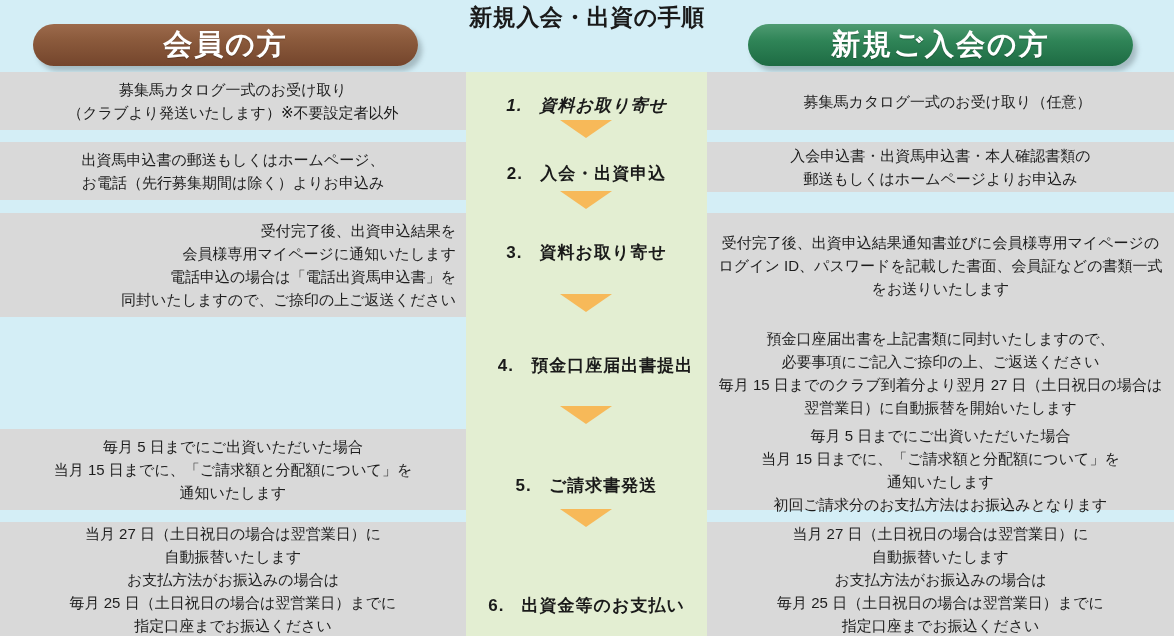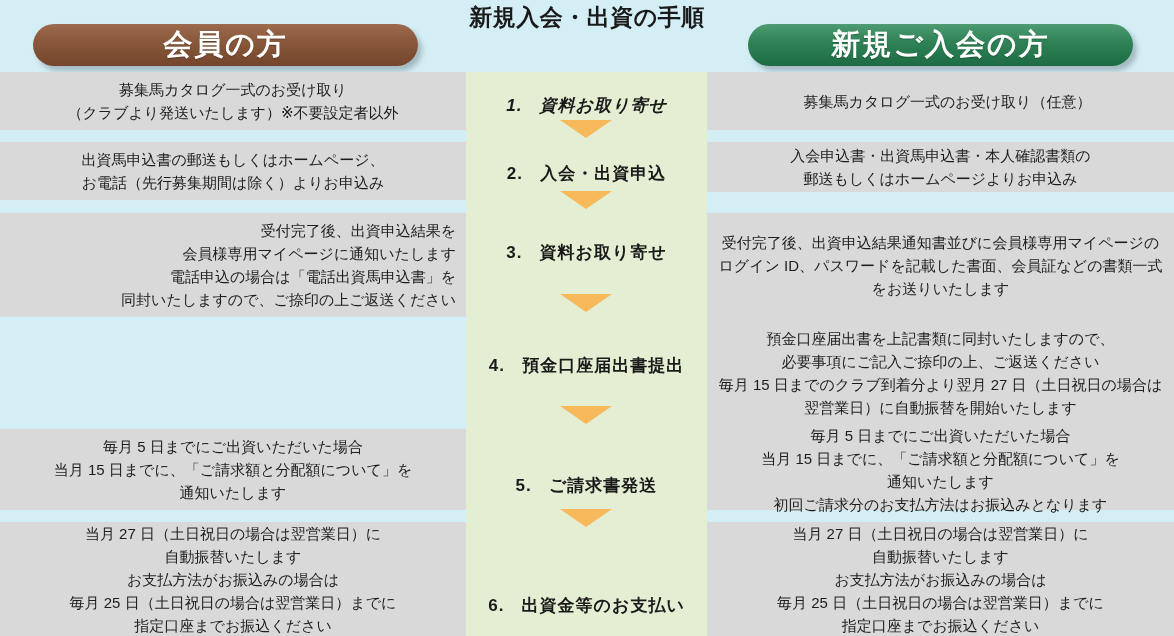--- a/index.html
+++ b/index.html
@@ -181,21 +181,21 @@
     </div>
     <div class="arrow" style="top:119px;left:94px;"></div>
 
     <div class="step" style="top:169px;">
       <span>3.</span>
       &nbsp;
       <span>資料お取り寄せ</span>
     </div>
     <div class="arrow" style="top:222px;left:94px;"></div>
 
-    <div class="step" style="top:282px;">
+    <div class="step" style="top:282px;padding-left:9px;">
       <span>4.</span>
       &nbsp;
       <span>預金口座届出書提出</span>
     </div>
     <div class="arrow" style="top:334px;left:94px;"></div>
 
     <div class="step" style="top:386px;margin-top:16px;">
       <span>5.</span>
       &nbsp;
       <span>ご請求書発送</span>

